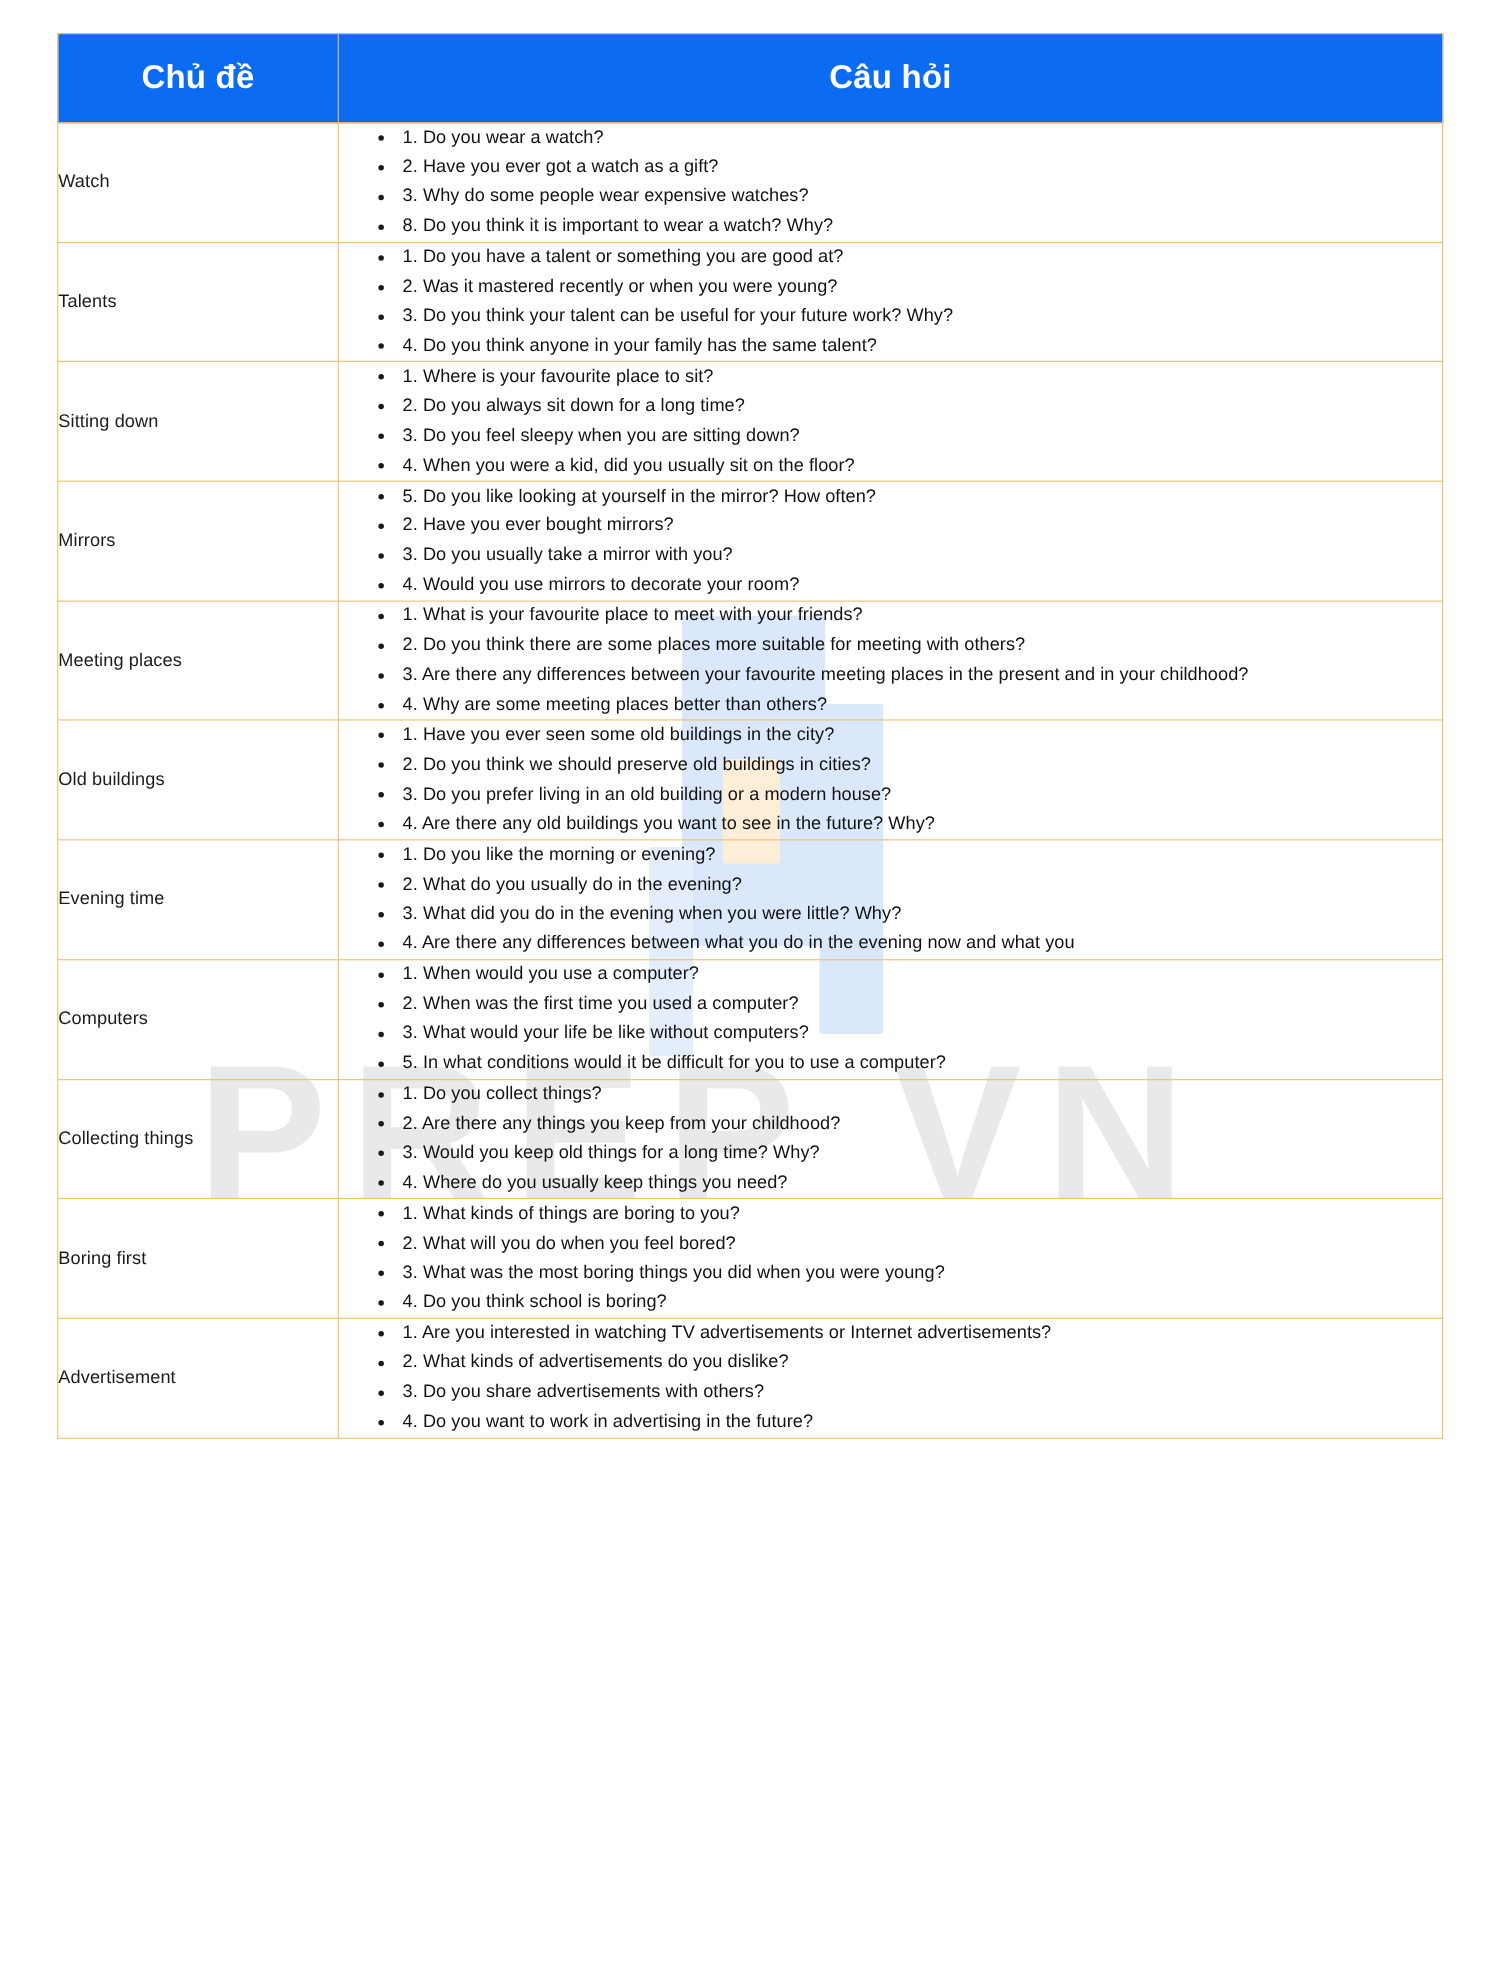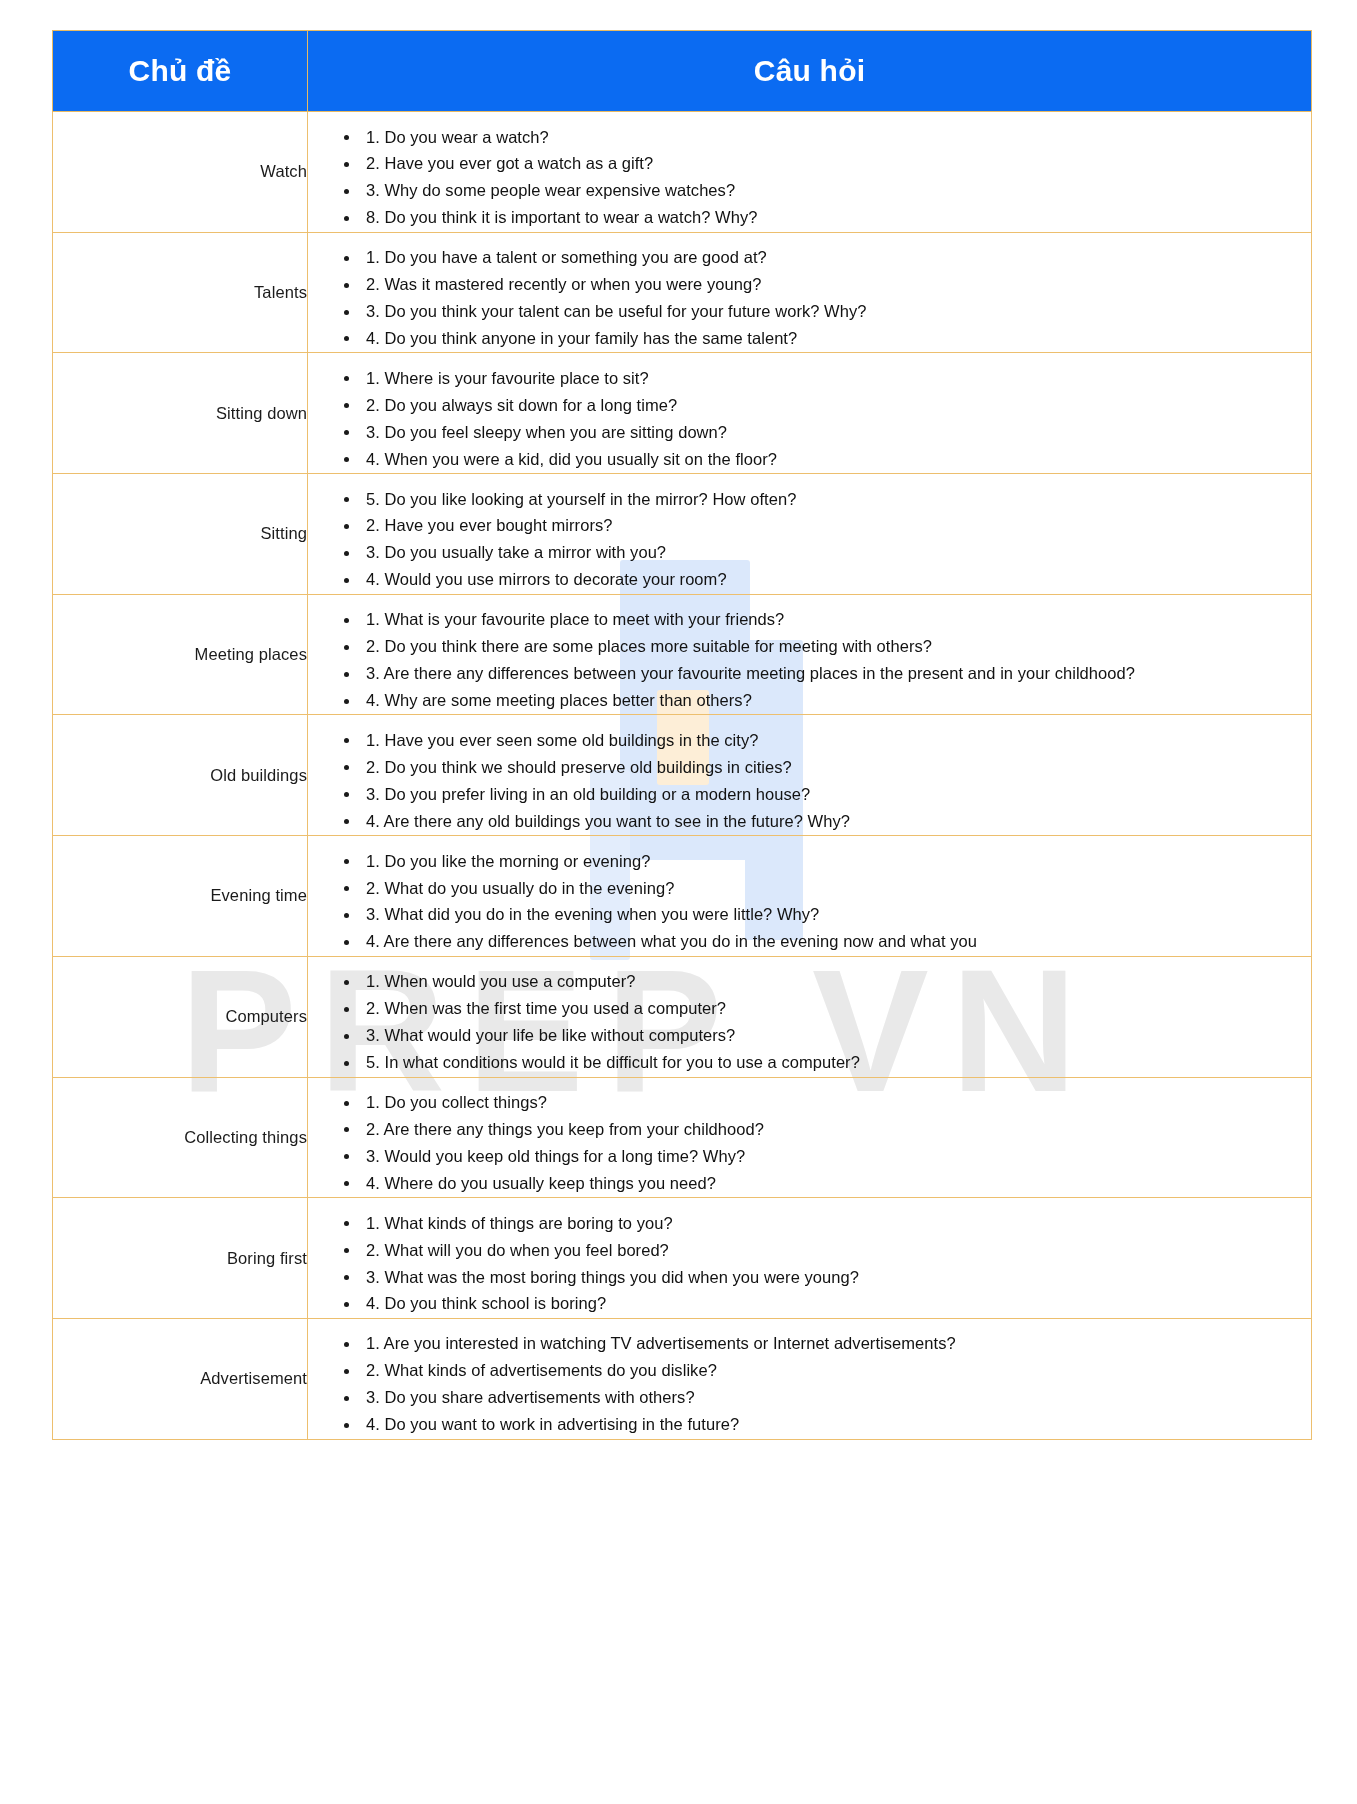--- a/index.html
+++ b/index.html
@@ -63,32 +63,32 @@
     letter-spacing:.2px;
   }
 
   .tbl tbody td{
     border:1px solid #edbf6e;
     vertical-align:middle;
     background:transparent;
     padding:0;
   }
   td.topic{
-    text-align:right;
+    text-align:left;
     font-size:16.5px;
     color:#1b1b1b;
     padding:10px 8px;
     letter-spacing:.1px;
   }
   td.qcell{
     padding:14px 18px 14px 0;
   }
   ul.qlist{
     margin:0;
-    padding:12px 0 0 58px;
+    padding:0 0 0 58px;
     list-style:none;
   }
   ul.qlist li{
     position:relative;
     font-size:16.5px;
     line-height:1.45;
     color:#121212;
     padding:1.5px 0;
     letter-spacing:.05px;
   }
@@ -153,21 +153,21 @@
           <td class="qcell">
             <ul class="qlist">
               <li>1. Where is your favourite place to sit?</li>
               <li>2. Do you always sit down for a long time?</li>
               <li>3. Do you feel sleepy when you are sitting down?</li>
               <li>4. When you were a kid, did you usually sit on the floor?</li>
             </ul>
           </td>
         </tr>
         <tr>
-          <td class="topic">Sitting</td>
+          <td class="topic">Mirrors</td>
           <td class="qcell">
             <ul class="qlist">
               <li>5. Do you like looking at yourself in the mirror? How often?</li>
               <li>2. Have you ever bought mirrors?</li>
               <li>3. Do you usually take a mirror with you?</li>
               <li>4. Would you use mirrors to decorate your room?</li>
             </ul>
           </td>
         </tr>
         <tr>

